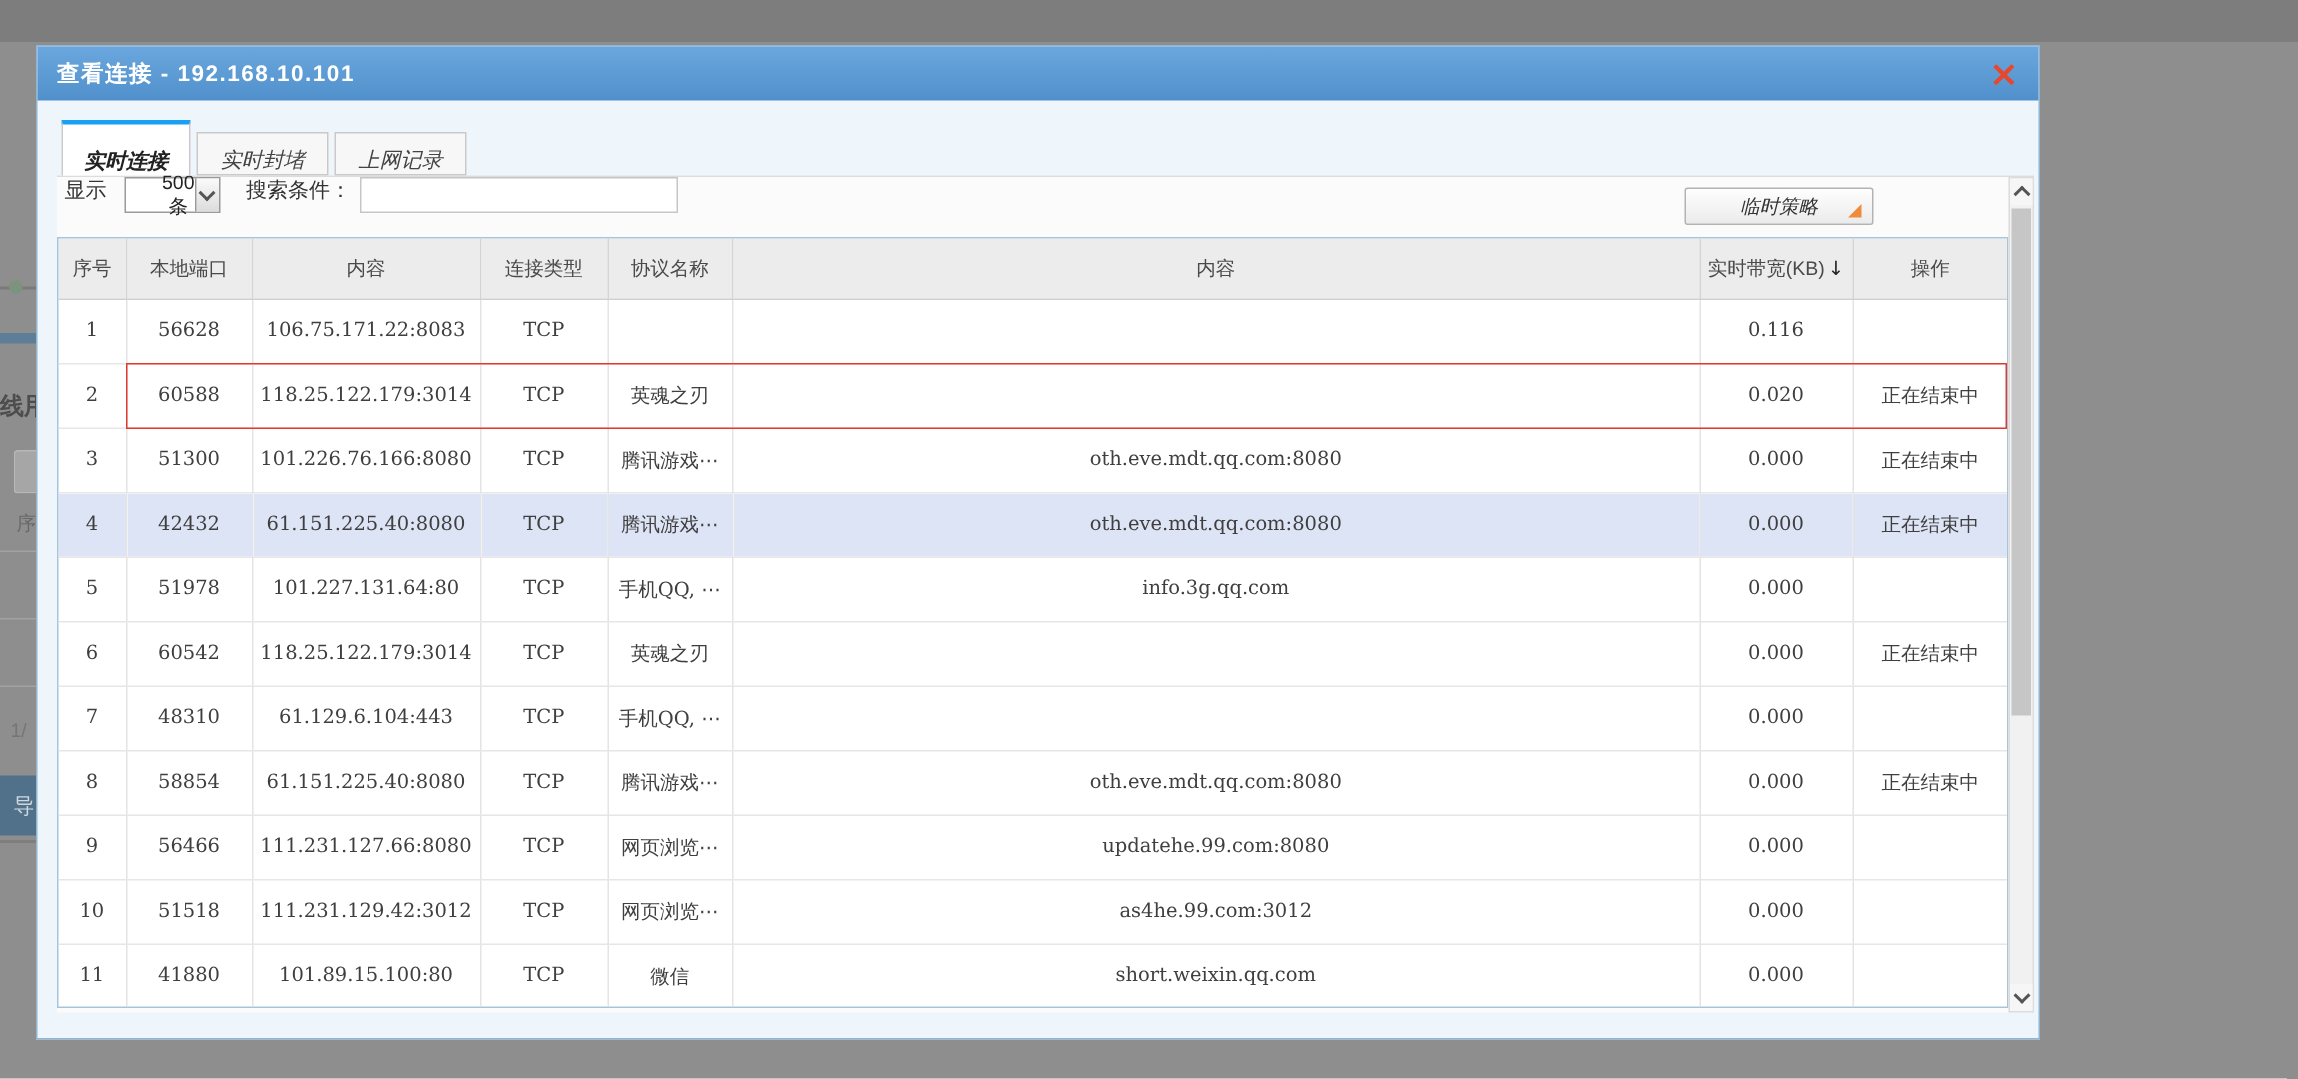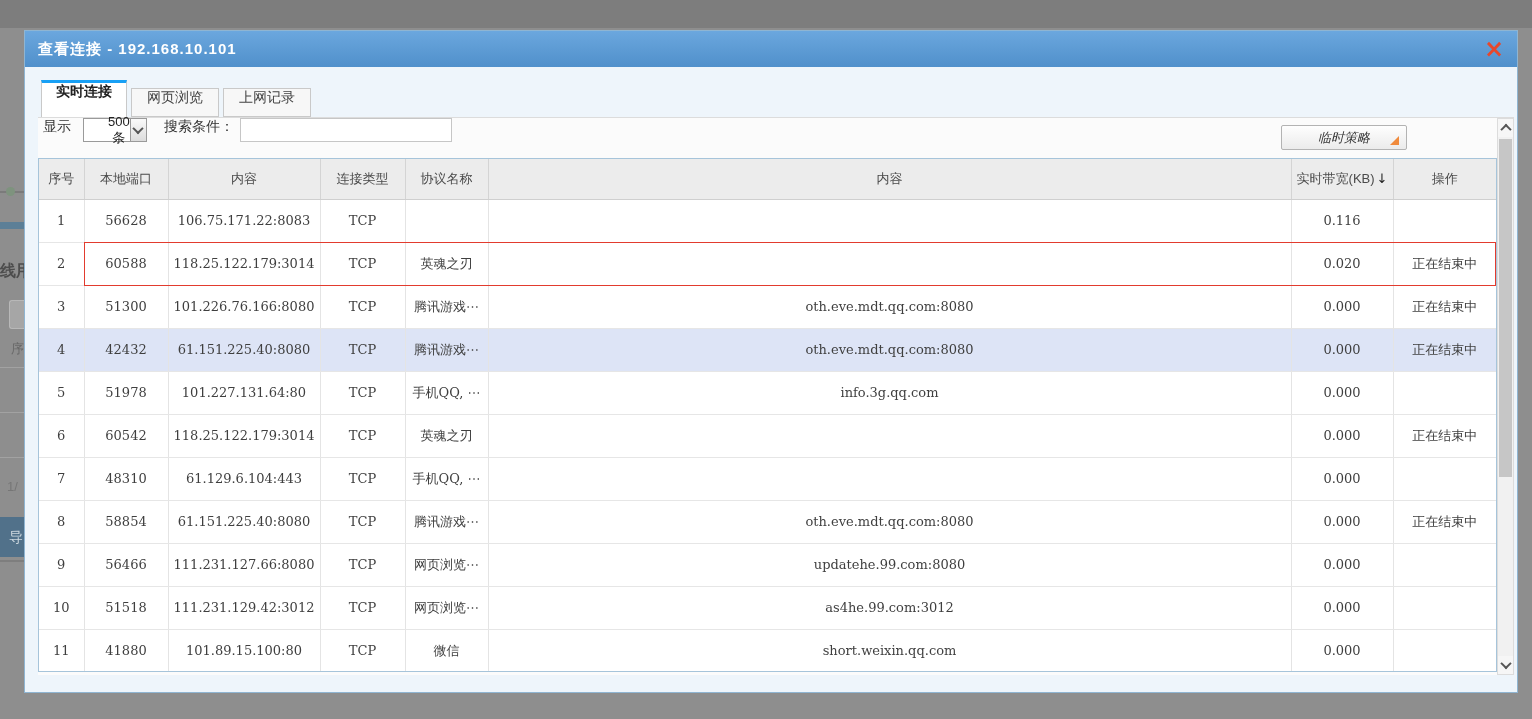--- a/index.html
+++ b/index.html
@@ -18,40 +18,40 @@
   .frag-online{left:0;top:261px;font-size:16px;font-weight:bold;color:#4d4d4d;}
   .frag-box{left:9px;top:300px;width:15px;height:27px;background:#a6a6a6;border:1px solid #b8b8b8;border-right:none;border-radius:3px 0 0 3px;}
   .frag-seq{left:11px;top:340px;font-size:13px;color:#686868;}
   .frag-sep{left:0;width:24px;height:1px;background:#a2a2a2;}
   .frag-page{left:7px;top:479px;font-size:13px;color:#767676;}
   .frag-export{left:0;top:517px;width:24px;height:40px;background:#51718a;color:#ccd7de;font-size:14px;line-height:40px;padding-left:9px;box-sizing:border-box;}
   .frag-botline{left:0;top:560px;width:24px;height:2px;background:#7e7e7e;}
 
   
   .dialog{
-    position:absolute;left:24px;top:30px;width:1494px;height:663px;
+    position:absolute;left:24px;top:30px;width:1336px;height:663px;
     background:#eef5fb;border:1px solid #8fb5d2;box-sizing:border-box;
   }
   .titlebar{
     height:36px;background:linear-gradient(#6ba7de,#5090cb);
     display:flex;align-items:center;padding:0 13px;box-sizing:border-box;
   }
   .title{color:#ffffff;font-weight:bold;font-size:15px;letter-spacing:1px;}
   .close{
     margin-left:auto;color:#e8472b;font-size:24px;font-weight:bold;line-height:20px;
     cursor:pointer;font-family:"DejaVu Sans",sans-serif;
   }
   .dlg-body{position:relative;height:625px;}
 
   
   .tabs{position:absolute;left:16px;top:13px;display:flex;align-items:flex-end;height:37px;z-index:3;}
   .tab{
     box-sizing:border-box;height:29px;padding:0 15px;margin-right:4px;
     background:#f7f7f7;border:1px solid #c9c9c9;
-    display:flex;align-items:flex-start;font-size:14px;color:#444;cursor:pointer;
+    display:flex;align-items:flex-end;font-size:14px;color:#444;cursor:pointer;font-style:italic;
   }
   .tab.active{
     height:37px;background:#ffffff;border-top:3px solid #18a0f5;border-bottom:none;
     font-weight:bold;color:#222;padding:0 14px;
   }
 
   
   .panel{
     position:absolute;left:13px;right:3px;top:50px;bottom:17px;
     background:#fbfbfb;border-top:1px solid #dcdcdc;box-sizing:border-box;
@@ -156,21 +156,21 @@
     <span class="title">查看连接 - 192.168.10.101</span>
     <span class="close">×</span>
   </div>
   <div class="dlg-body">
 
     <div class="tabs">
       <div class="tab active">
         <span>实时连接</span>
       </div>
       <div class="tab">
-        <span>网页浏览</span>
+        <span>实时封堵</span>
       </div>
       <div class="tab">
         <span>上网记录</span>
       </div>
     </div>
 
     <div class="panel">
 
       <div class="controls">
         <span class="lbl">显示</span>

